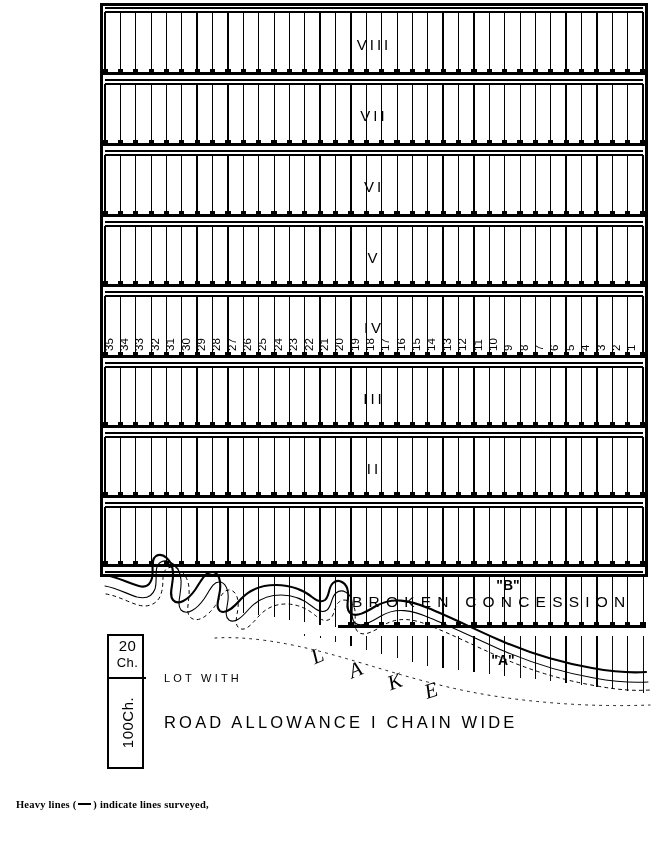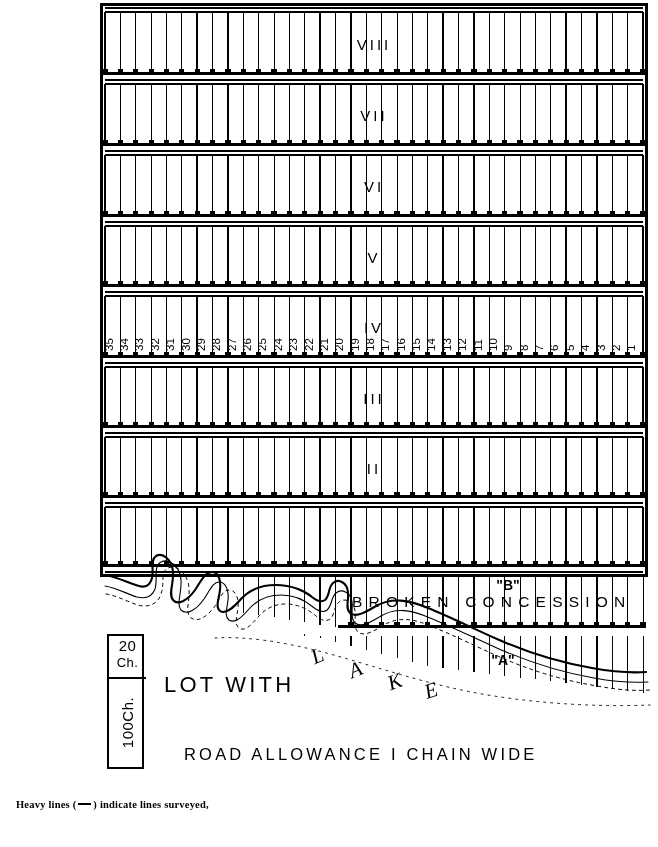--- a/index.html
+++ b/index.html
@@ -16,23 +16,23 @@
       letter-spacing:.2px;line-height:14px;color:#000;}
   #footer-legend .ln{white-space:nowrap;}
   .sq-glyph{display:inline-block;width:9px;height:8px;background:#000;
       vertical-align:-1px;margin:0 1px;}
   .dash-glyph{display:inline-block;width:13px;height:2px;background:#000;
       vertical-align:3px;margin:0 2px;}
 
   
   .plan-text{position:absolute;font-family:"Liberation Sans",sans-serif;
       font-weight:400;color:#000;white-space:nowrap;}
-  #lbl-lot-with{left:164px;top:672px;font-size:22px;letter-spacing:3.2px;}
+  #lbl-lot-with{left:164px;top:672px;font-size:11px;letter-spacing:3.2px;}
   #lbl-regular-dim{left:164px;top:700px;font-size:16.5px;letter-spacing:3.2px;}
-  #lbl-road-allow{left:164px;top:745px;font-size:16.5px;letter-spacing:3.2px;margin-left:20px;}
+  #lbl-road-allow{left:164px;top:713px;font-size:16.5px;letter-spacing:3.2px;}
 
   
   #scale-box{position:absolute;left:107px;top:634px;width:37px;height:135px;
       border:2px solid #000;background:#fff;box-sizing:border-box;}
   #scale-top{position:absolute;left:0;top:2px;width:37px;text-align:center;
       font-size:15px;line-height:16px;letter-spacing:.5px;}
   #scale-top .s2{font-size:13px;margin-top:32px;}
   #scale-div{position:absolute;left:0;top:41px;width:37px;height:2px;background:#000;}
   #scale-bottom{position:absolute;left:-28px;top:78px;width:92px;text-align:center;
       font-size:15px;letter-spacing:.5px;

